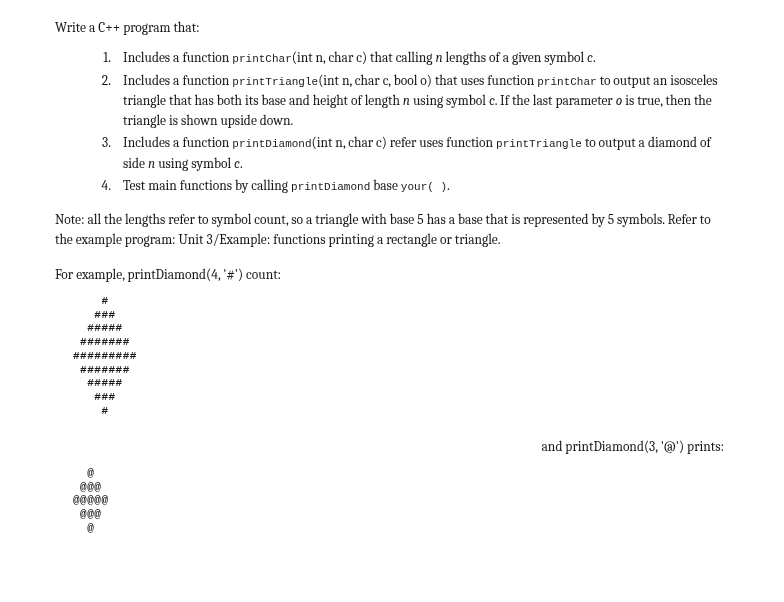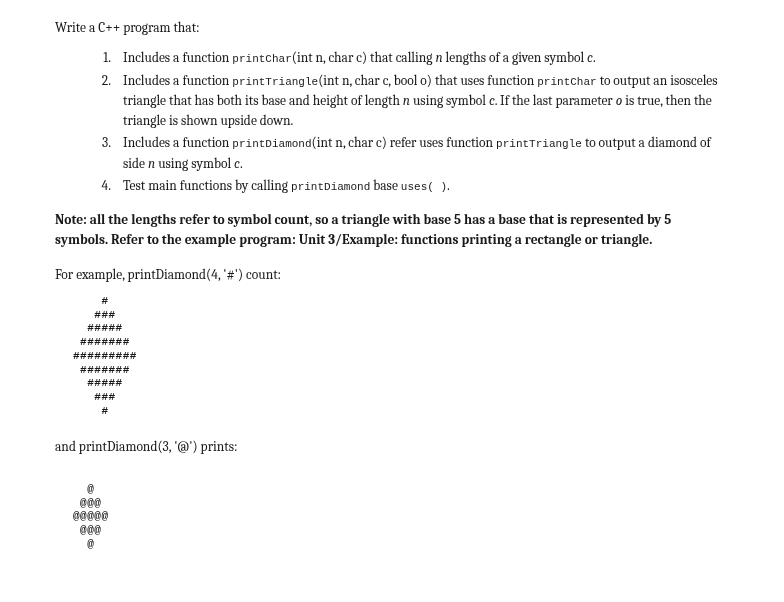--- a/index.html
+++ b/index.html
@@ -38,37 +38,37 @@
     }
     .code-font {
       font-family: 'Courier New', Courier, monospace;
       font-size: 11px;
     }
     em, .italic {
       font-style: italic;
     }
     .note {
       margin-bottom: 14px;
-      font-weight: bold;
     }
     .example-label {
       margin-bottom: 10px;
     }
     .diamond {
       font-family: 'Courier New', Courier, monospace;
       font-size: 11px;
       line-height: 1.25;
       white-space: pre;
       margin-left: 18px;
       margin-bottom: 18px;
       font-weight: bold;
       letter-spacing: 0.5px;
     }
     .example-label2 {
-      margin-bottom: 26px;
+      margin-bottom: 10px;
+      text-align: right;
     }
   </style>
 </head>
 <body>
 
 <div class="intro">Write a C++ program that:</div>
 
 <div class="list">
     <div class="list-item">
       <div class="list-num">1.</div>
@@ -77,21 +77,21 @@
     <div class="list-item">
       <div class="list-num">2.</div>
       <div class="list-content"><span>Includes a function </span><span class="code-font">printTriangle</span><span>(int n, char c, bool o) that uses function </span><span class="code-font">printChar</span><span> to output an isosceles triangle that has both its base and height of length </span><em>n</em><span> using symbol </span><em>c</em><span>. If the last parameter </span><em>o</em><span> is true, then the triangle is shown upside down.</span></div>
     </div>
     <div class="list-item">
       <div class="list-num">3.</div>
       <div class="list-content"><span>Includes a function </span><span class="code-font">printDiamond</span><span>(int n, char c) refer uses function </span><span class="code-font">printTriangle</span><span> to output a diamond of side </span><em>n</em><span> using symbol </span><em>c</em><span>.</span></div>
     </div>
     <div class="list-item">
       <div class="list-num">4.</div>
-      <div class="list-content"><span>Test main functions by calling </span><span class="code-font">printDiamond</span><span> base </span><span class="code-font">uses( )</span><span>.</span></div>
+      <div class="list-content"><span>Test main functions by calling </span><span class="code-font">printDiamond</span><span> base </span><span class="code-font">your( )</span><span>.</span></div>
     </div>
   </div>
 
 <div class="note">Note: all the lengths refer to symbol count, so a triangle with base 5 has a base that is represented by 5 symbols. Refer to the example program: Unit 3/Example: functions printing a rectangle or triangle.</div>
 
 <div class="example-label">For example, printDiamond(4, '#') count:</div>
 
 <div class="diamond">    #
    ###
   #####

